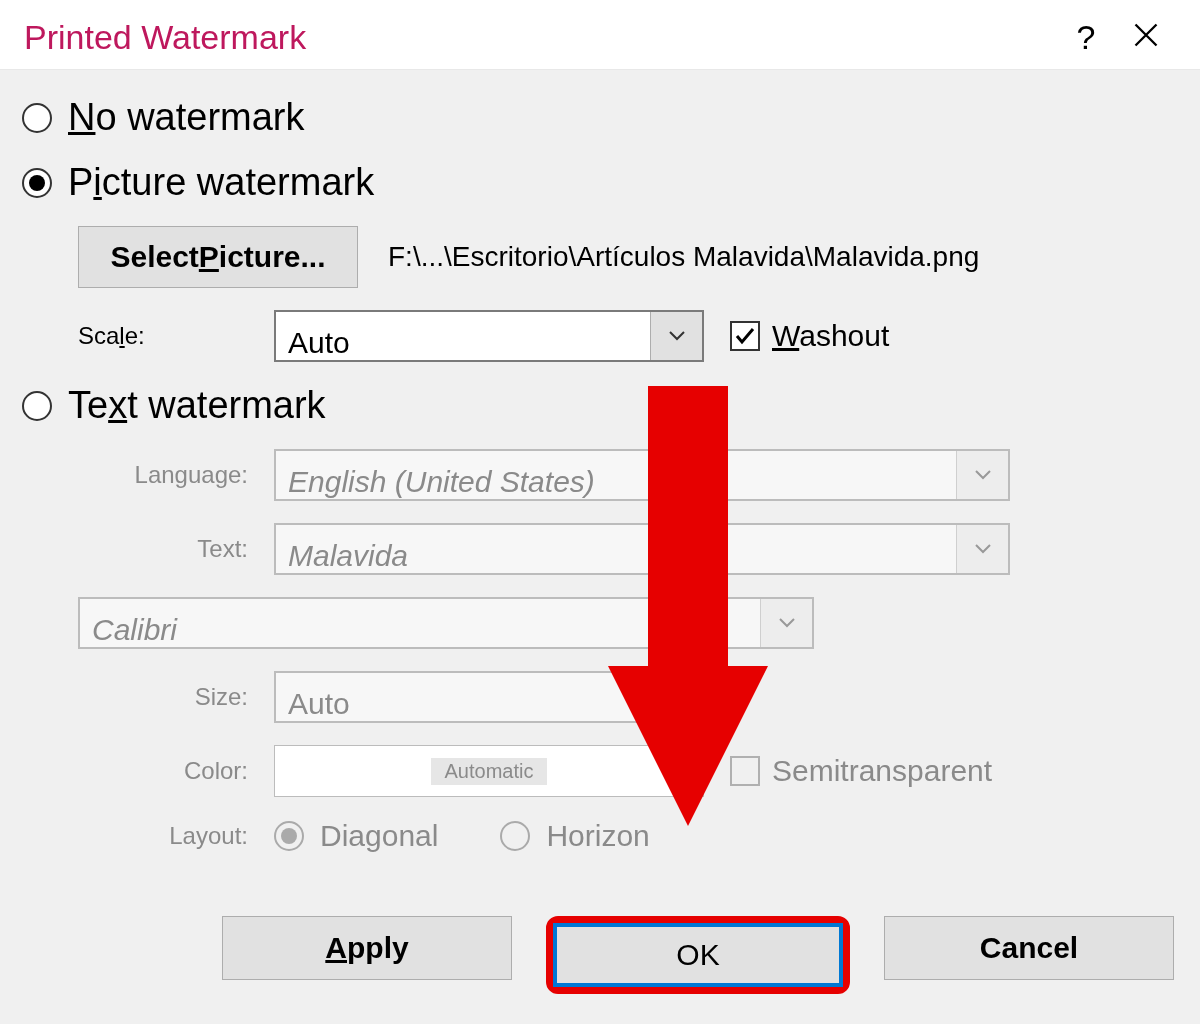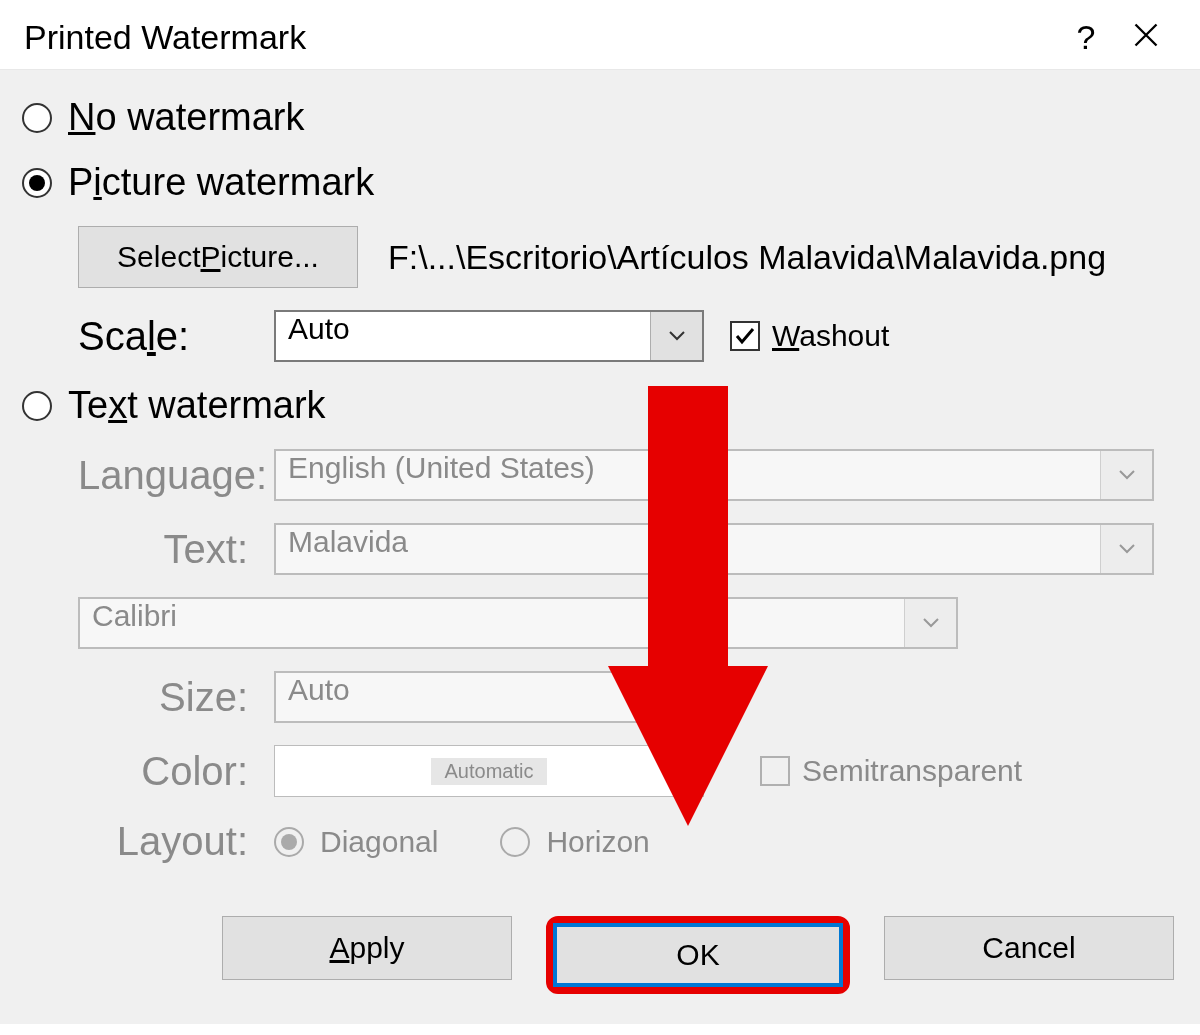--- a/index.html
+++ b/index.html
@@ -13,21 +13,21 @@
     overflow: hidden;
   }
   .titlebar {
     display: flex;
     align-items: center;
     padding: 18px 24px 12px 24px;
     background: #fff;
   }
   .titlebar .title {
     font-size: 34px;
-    color: #000000;
+    color: #be185d;
     flex: 1;
   }
   .titlebar .help, .titlebar .close {
     font-size: 34px;
     color: #000;
     width: 60px;
     text-align: center;
     cursor: pointer;
   }
   .titlebar .close svg { width: 28px; height: 28px; }
@@ -68,51 +68,52 @@
   .sub {
     margin-left: 56px;
   }
   .row {
     display: flex;
     align-items: center;
     margin-bottom: 22px;
     gap: 26px;
   }
   .lbl {
-    font-size: 40px;
+    font-size: 24px;
     color: #000;
     width: 170px;
     flex-shrink: 0;
   }
   .lbl.disabled { color: #8a8a8a; text-align: right; }
   .btn {
     background: #e1e1e1;
     border: 1px solid #adadad;
     height: 62px;
     display: inline-flex;
     align-items: center;
     justify-content: center;
     font-size: 30px;
     cursor: pointer;
     padding: 16px 22px;
+    font-weight: bold;
   }
   .select-picture-btn { width: 280px; }
   .path {
-    font-size: 34px;
+    font-size: 28px;
     color: #000;
     margin-left: 4px;
     text-align: right;
   }
   .combo {
     position: relative;
     background: #fff;
     border: 2px solid #7a7a7a;
     height: 52px;
     display: flex;
-    align-items: flex-start;
+    align-items: flex-end;
     padding-left: 12px;
     font-size: 30px;
     cursor: pointer;
   }
   .combo .arrowbox {
     position: absolute; right: 0; top: 0;
     width: 52px; height: 100%;
     background: #e1e1e1;
     border-left: 1px solid #adadad;
     display: flex; align-items: center; justify-content: center;
@@ -120,21 +121,21 @@
   .combo .arrowbox svg { width: 18px; height: 12px; }
   .combo.disabled {
     border-color: #bcbcbc;
     color: #8a8a8a;
     background: #f7f7f7;
     cursor: default;
   }
   .combo.disabled .arrowbox { background: #ededed; border-left-color: #cfcfcf; }
   .combo.disabled .arrowbox svg path { stroke: #999; }
   .scale-combo { width: 430px; }
-  .wide-combo { width: 880px; }
+  .wide-combo { width: 736px; font-style: italic; }
   .size-combo { width: 430px; }
   .chk {
     display: flex; align-items: center; gap: 12px;
     font-size: 30px;
     cursor: pointer;
   }
   .chk.disabled { color: #8a8a8a; cursor: default; }
   .chk-box {
     width: 30px; height: 30px;
     border: 2px solid #333;
@@ -294,21 +295,21 @@
       <div class="lbl disabled">Size:</div>
       <div class="combo size-combo disabled" style="border-right:none;">
         <span>Auto</span>
       </div>
     </div>
     <div class="row">
       <div class="lbl disabled">Color:</div>
       <div class="color-swatch">
         <span class="inner-label">Automatic</span>
       </div>
-      <div class="chk disabled" style="margin-left:30px;">
+      <div class="chk disabled" style="">
         <div class="chk-box disabled"></div>
         <span>Semitransparent</span>
       </div>
     </div>
     <div class="row">
       <div class="lbl disabled">Layout:</div>
       <div class="radios-inline">
         <div class="radio-outer disabled checked"></div>
         <span>Diagonal</span>
         <div style="width:30px;"></div>

